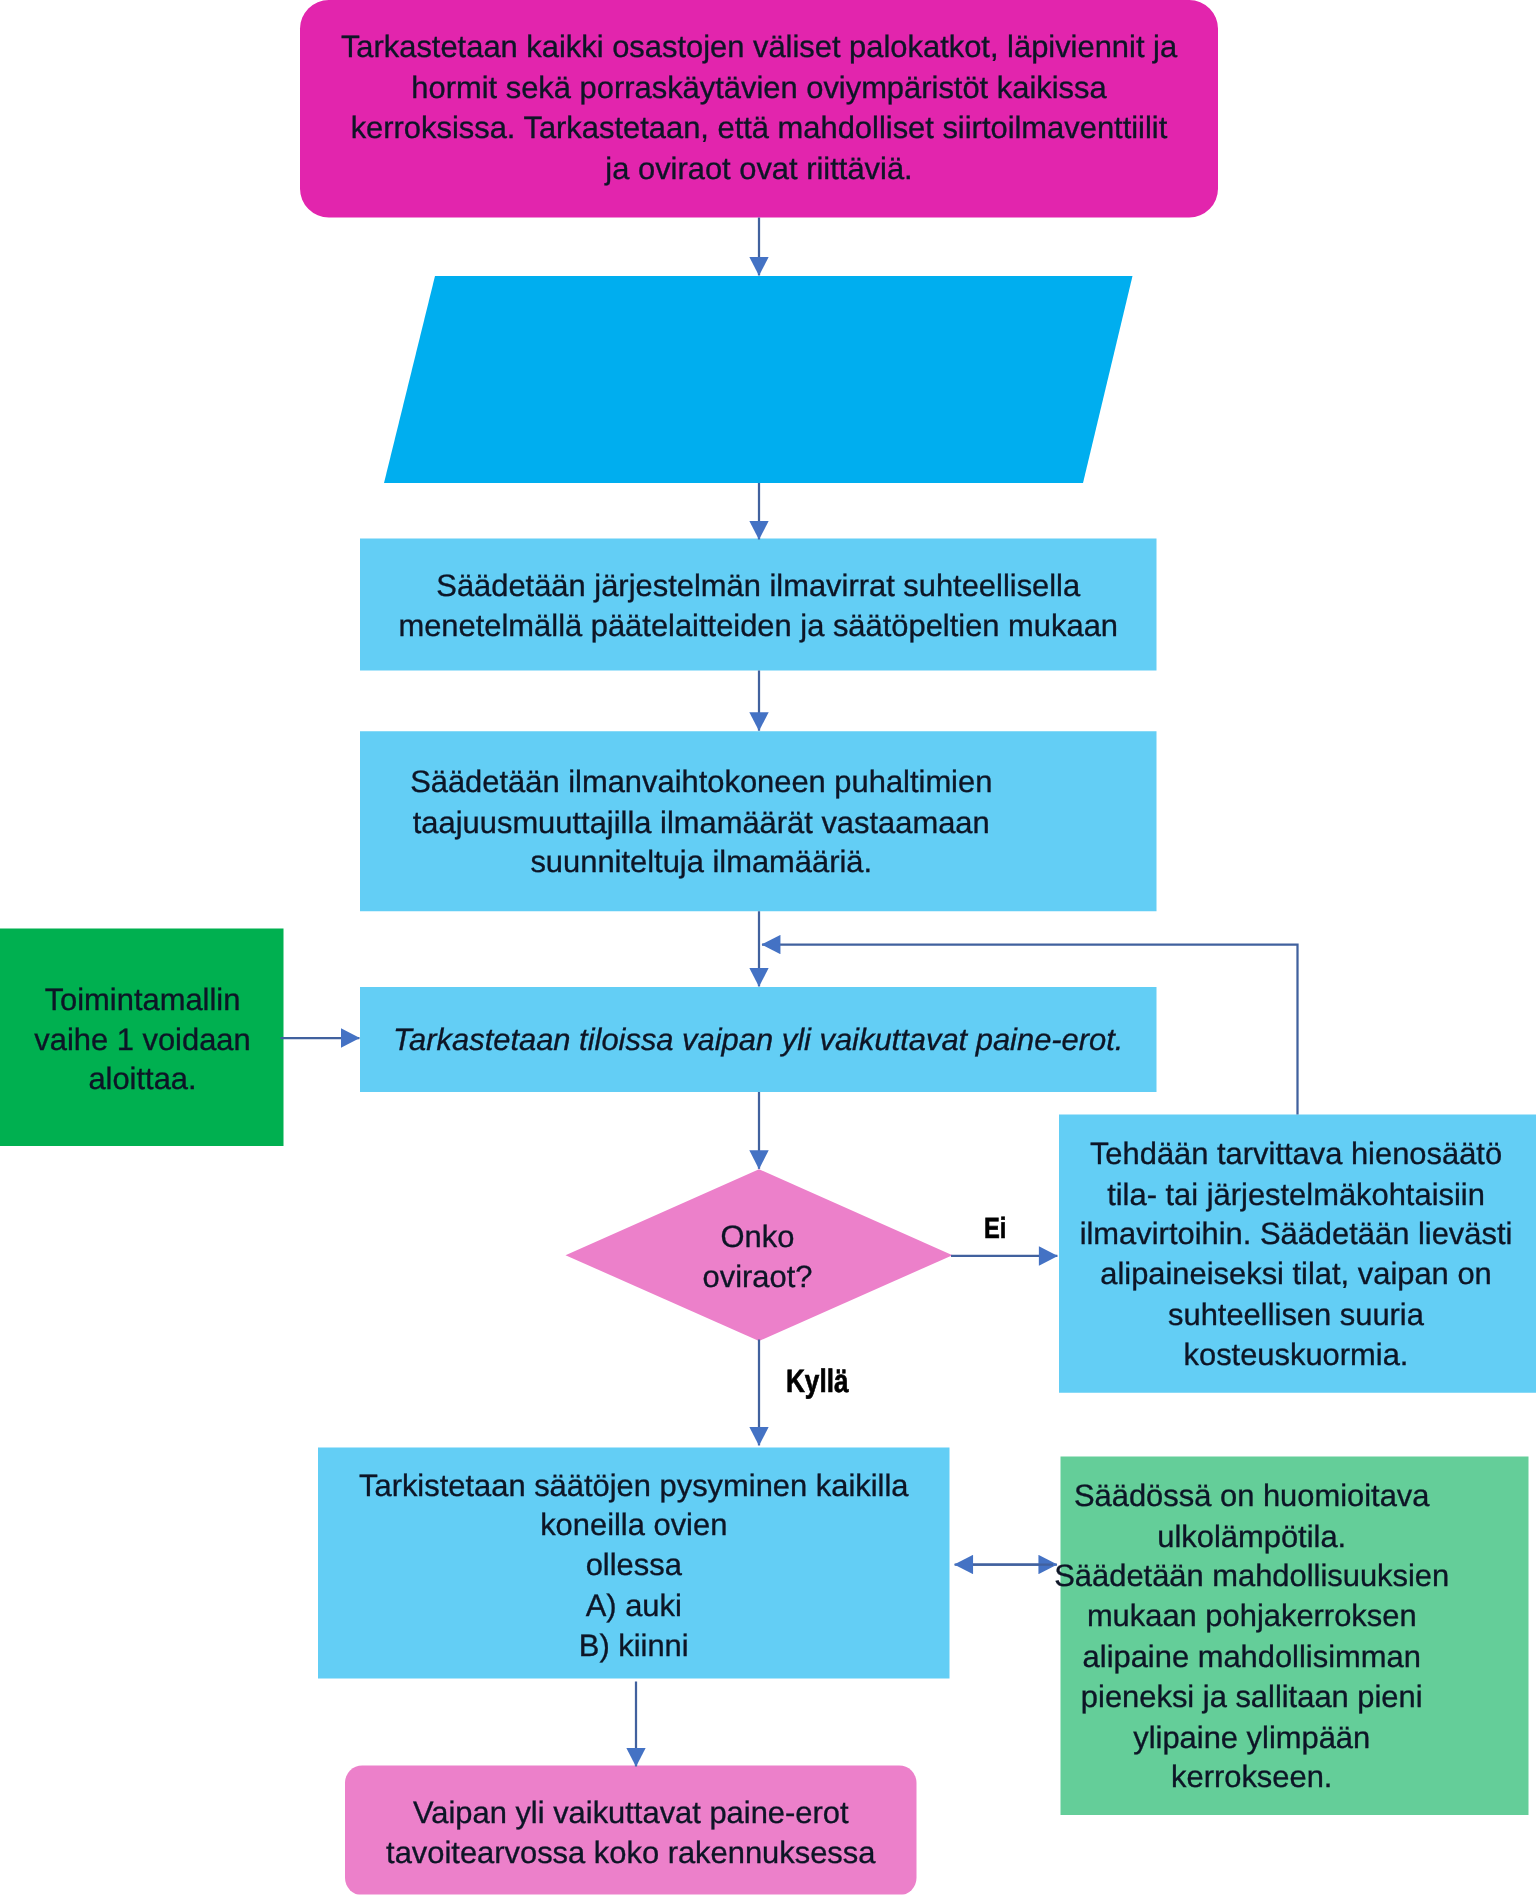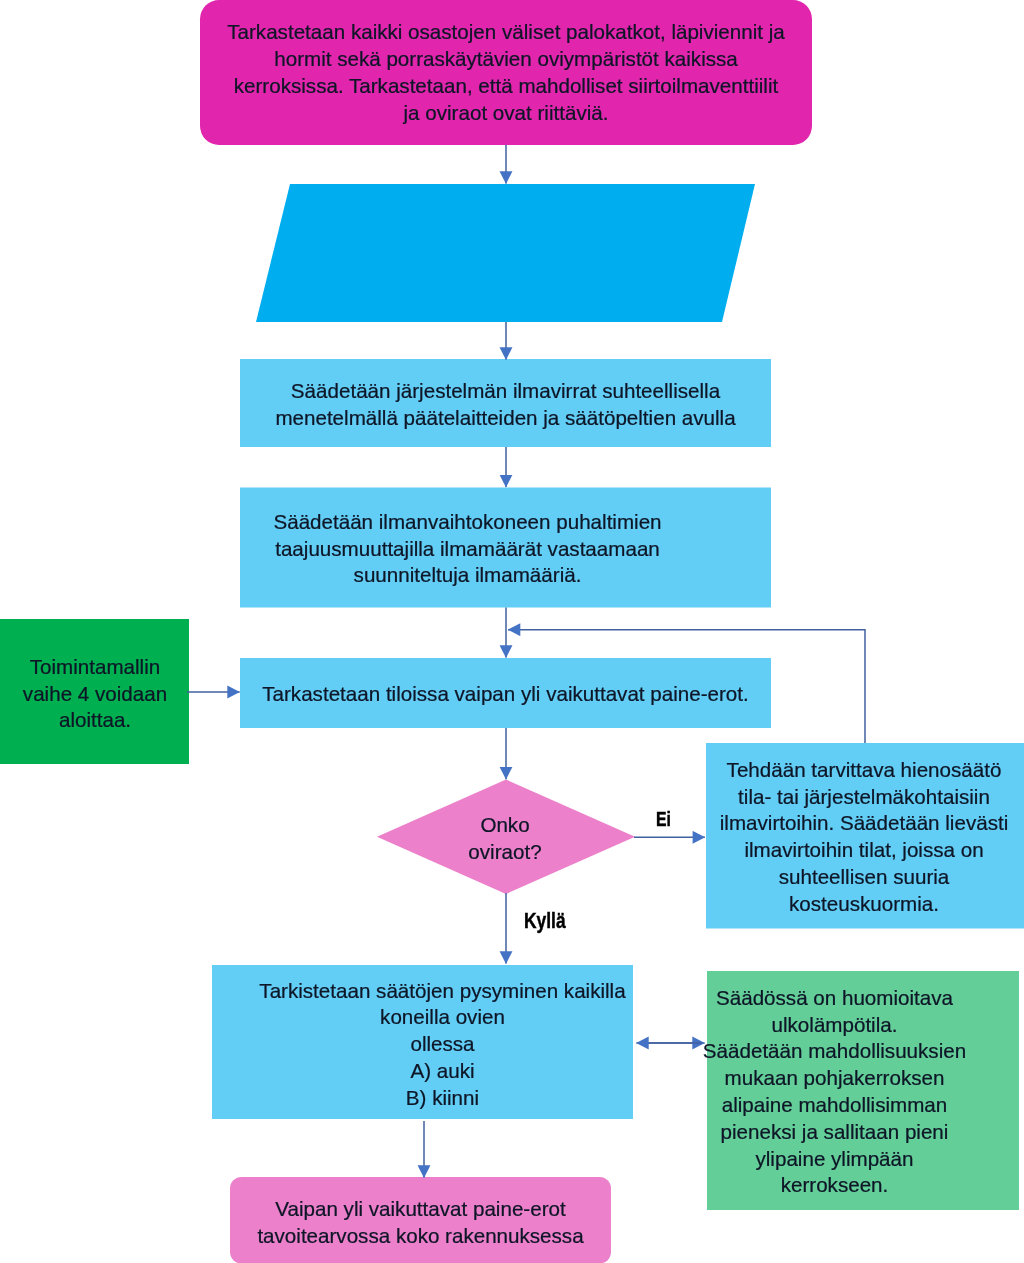--- a/index.html
+++ b/index.html
@@ -53,37 +53,37 @@
       <path d="M702,1043 L636.4,1043" marker-end="url(#ah)"></path>
       <path d="M424,1121 L424,1177.6" marker-end="url(#ah)"></path>
     </g>
   </svg>
 
   <div class="lbl" style="left:200px;top:-2px;width:612px;height:147px;">Tarkastetaan kaikki osastojen väliset palokatkot, läpiviennit ja
 hormit sekä porraskäytävien oviympäristöt kaikissa
 kerroksissa. Tarkastetaan, että mahdolliset siirtoilmaventtiilit
 ja oviraot ovat riittäviä.</div>
   <div class="lbl" style="left:240px;top:359px;width:531px;height:88px;">Säädetään järjestelmän ilmavirrat suhteellisella
-menetelmällä päätelaitteiden ja säätöpeltien avulla</div>
+menetelmällä päätelaitteiden ja säätöpeltien mukaan</div>
   <div class="lbl" style="left:240px;top:487.5px;width:455px;height:120px;">Säädetään ilmanvaihtokoneen puhaltimien
 taajuusmuuttajilla ilmamäärät vastaamaan
 suunniteltuja ilmamääriä.</div>
   <div class="lbl" style="left:0px;top:620px;width:190px;height:145px;">Toimintamallin
-vaihe 4 voidaan
+vaihe 1 voidaan
 aloittaa.</div>
-  <div class="lbl" style="left:240px;top:658px;width:531px;height:70px;">Tarkastetaan tiloissa vaipan yli vaikuttavat paine-erot.</div>
+  <div class="lbl" style="left:240px;top:658px;width:531px;height:70px;font-style:italic;">Tarkastetaan tiloissa vaipan yli vaikuttavat paine-erot.</div>
   <div class="lbl" style="left:405px;top:782px;width:200px;height:111px;">Onko
 oviraot?</div>
   <div class="lbl" style="left:706px;top:743px;width:316px;height:185.5px;">Tehdään tarvittava hienosäätö
 tila- tai järjestelmäkohtaisiin
 ilmavirtoihin. Säädetään lievästi
-ilmavirtoihin tilat, joissa on
+alipaineiseksi tilat, vaipan on
 suhteellisen suuria
 kosteuskuormia.</div>
-  <div class="lbl" style="left:212px;top:966px;width:421px;height:154px;margin-left:20px;">Tarkistetaan säätöjen pysyminen kaikilla
+  <div class="lbl" style="left:212px;top:966px;width:421px;height:154px;">Tarkistetaan säätöjen pysyminen kaikilla
 koneilla ovien
 ollessa
 A) auki
 B) kiinni</div>
   <div class="lbl" style="left:678px;top:971px;width:313px;height:239px;">Säädössä on huomioitava
 ulkolämpötila.
 Säädetään mahdollisuuksien
 mukaan pohjakerroksen
 alipaine mahdollisimman
 pieneksi ja sallitaan pieni

